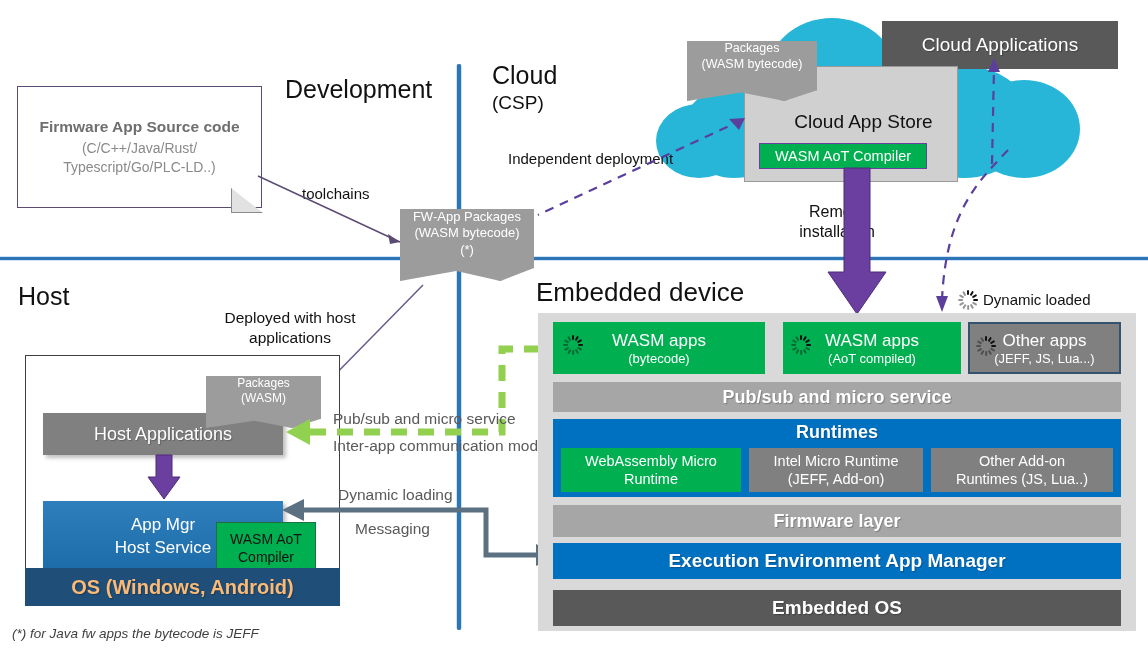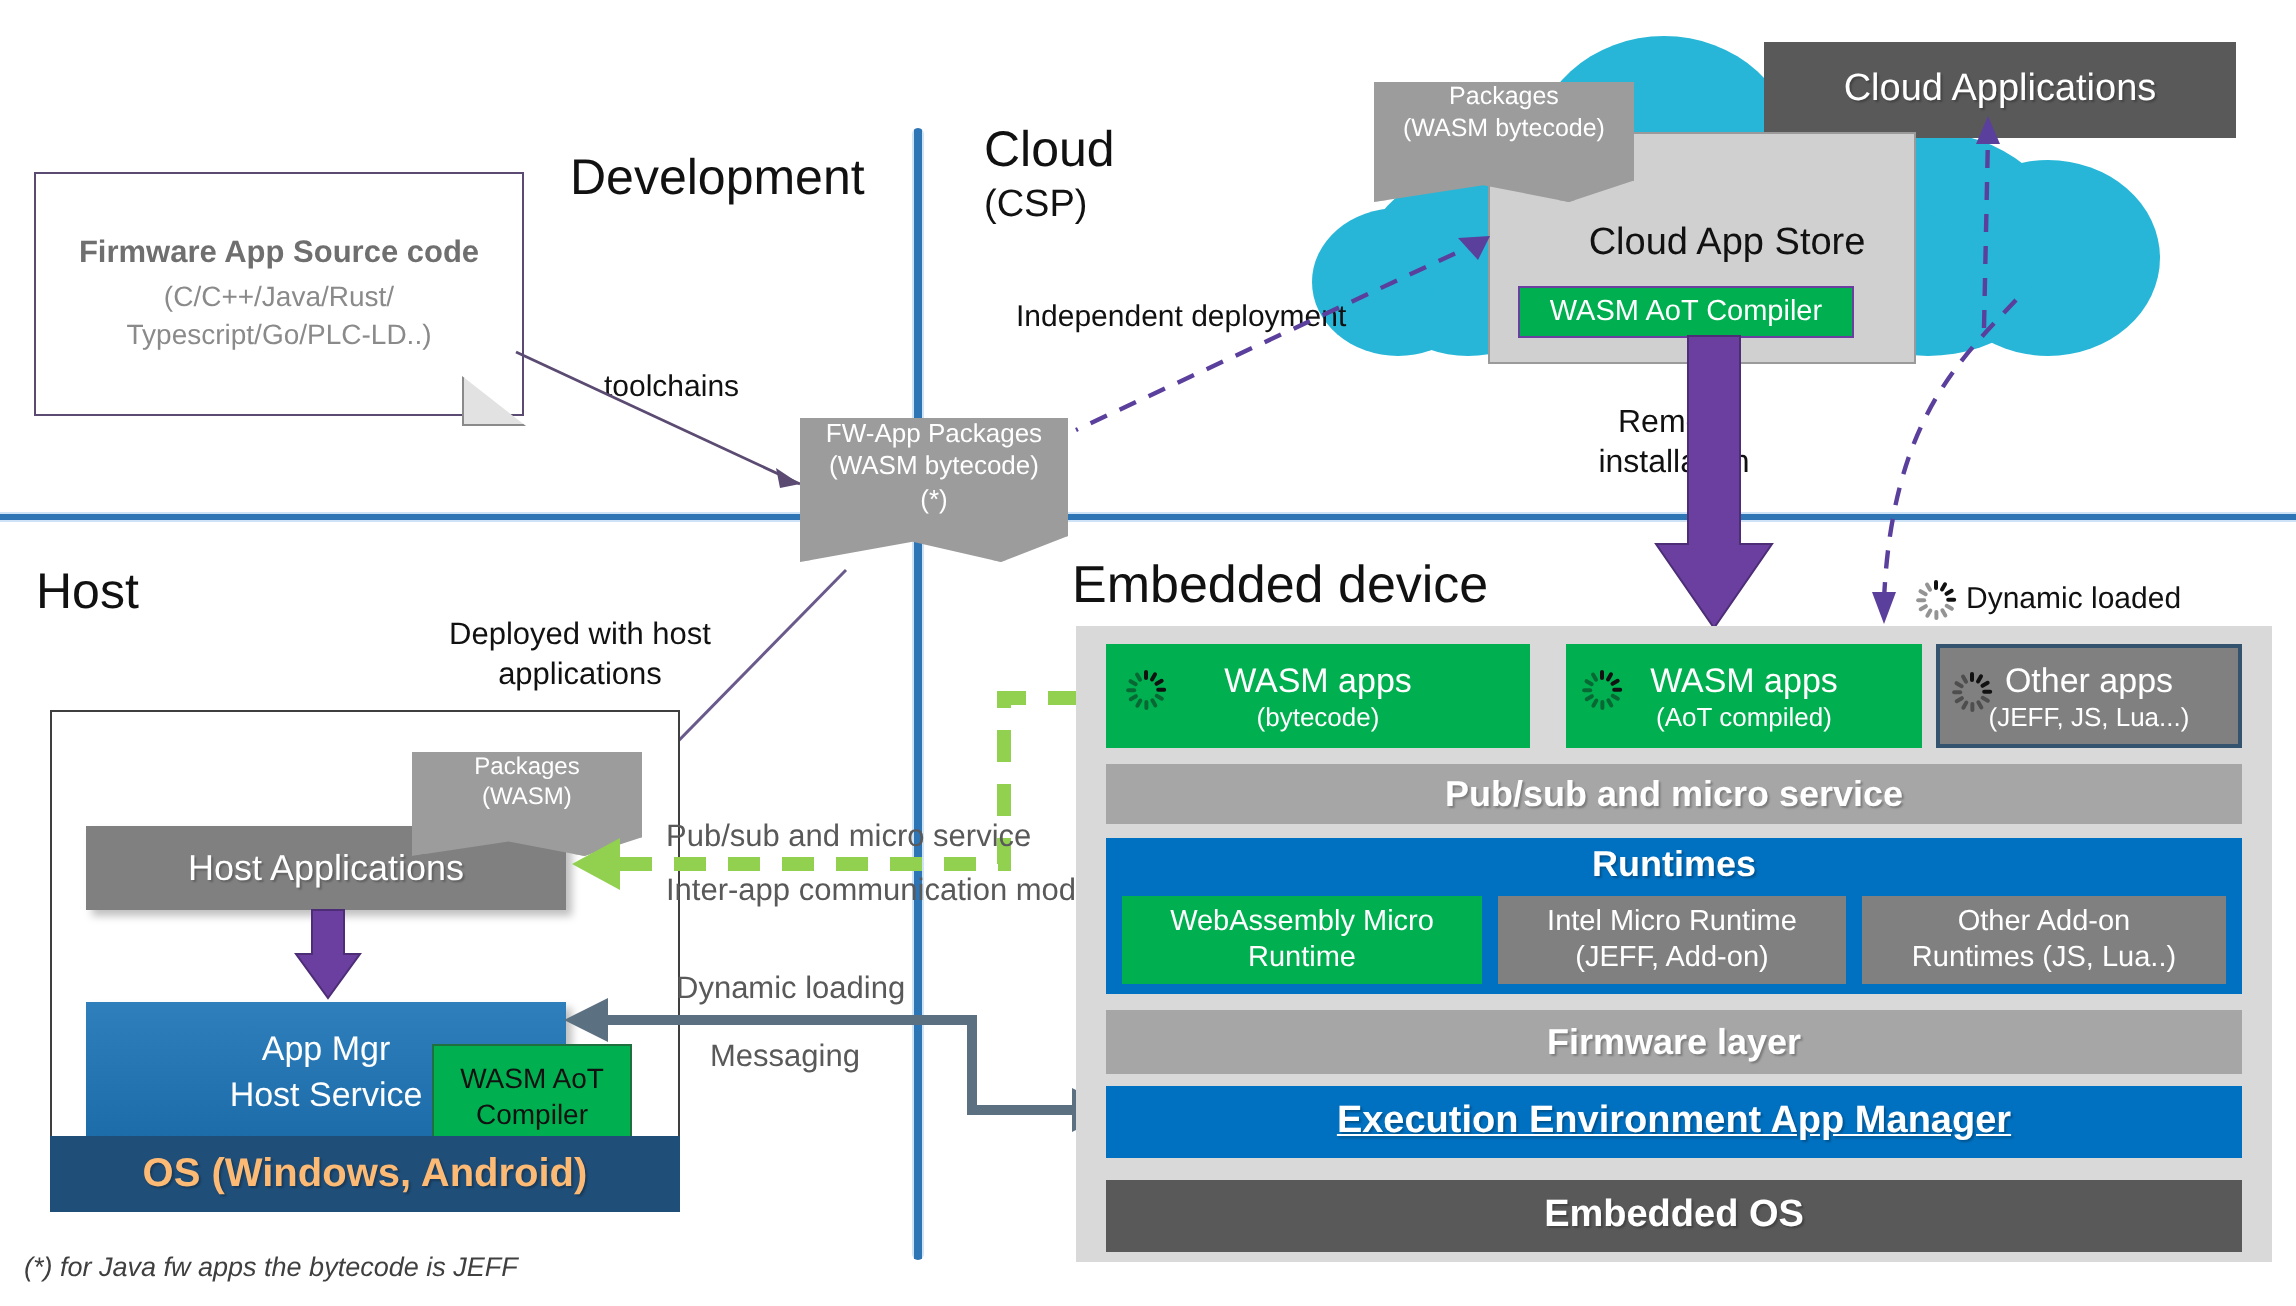--- a/index.html
+++ b/index.html
@@ -24,21 +24,21 @@
   .vline{width:6px;background:
       linear-gradient(to right,#cfe3f7 0 1px,#2e75b6 1px 5px,#cfe3f7 5px 6px);
       border-radius:3px;}
 
   
   .box{display:flex;align-items:center;justify-content:center;text-align:center;}
   .gray{background:#808080;color:#fff;}
   .gray-l{background:#a6a6a6;color:#fff;}
   .gray-d{background:#595959;color:#fff;}
   .green{background:#00b050;color:#fff;}
-  .blue{background:#0070c0;color:#fff;text-decoration:underline;}
+  .blue{background:#0070c0;color:#fff;}
   .bold{font-weight:bold;}
 
   
   #fw-src{left:17px;top:86px;width:245px;height:122px;border:1px solid #5b4b72;
      background:#fff;display:flex;flex-direction:column;align-items:center;
      justify-content:center;text-align:center;color:#7f7f7f;}
   #fw-src .t1{font-size:15.5px;font-weight:bold;color:#6f6f6f;margin-bottom:3px;}
   #fw-src .t2{font-size:14px;color:#8a8a8a;line-height:1.35;}
   #fw-src-corner{left:231px;top:188px;width:32px;height:25px;
      background:#e2e2e2;border:1px solid #8a8a8a;

